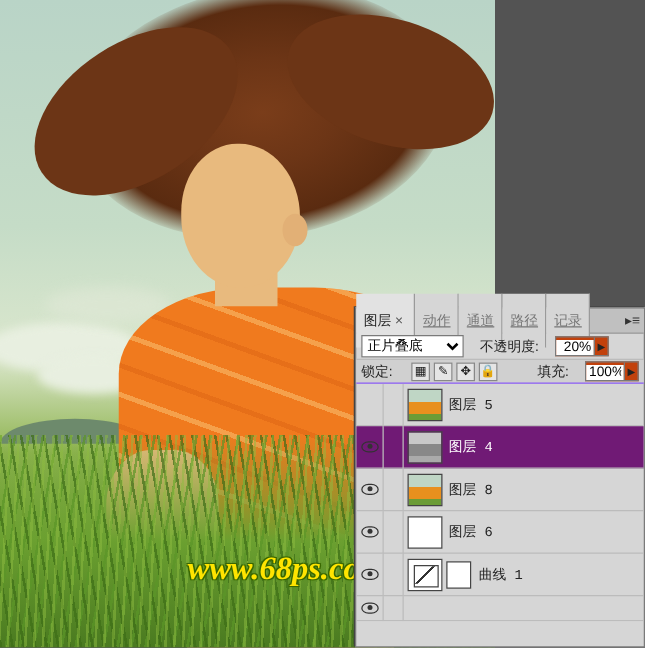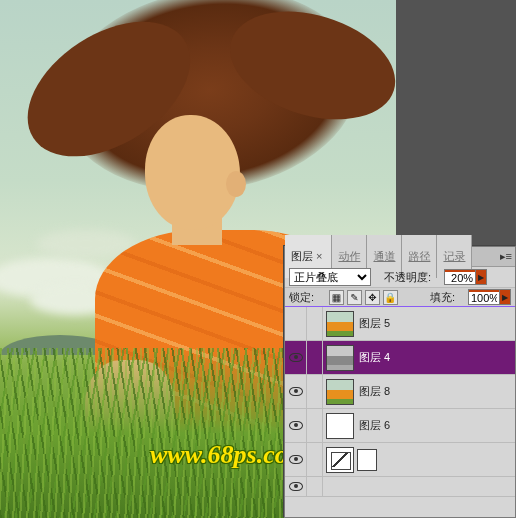--- a/index.html
+++ b/index.html
@@ -83,21 +83,21 @@
 .bm-select { height:18px; width:82px; font-size:11px; border:1px solid #7a7a7a; background:#fff; }
 .label { white-space:nowrap; }
 .pct-box { display:inline-flex; align-items:flex-end; border:1px solid #7a7a7a; background:#c2410c; height:16px; }
 .pct-box input { width:30px; border:none; font-size:11px; text-align:right; padding:0 2px; }
 .pct-arrow { width:11px; height:14px; border-left:1px solid #7a7a7a; display:flex; align-items:center; justify-content:center; font-size:8px; }
 
 .lockrow { border-top:1px solid #bcbcbc; border-bottom:1px solid #8b5cf6; background:#d0d0d0; }
 .lockicons { display:flex; gap:3px; margin-left:2px; }
 .ic { width:15px; height:15px; border:1px solid #888; background:#e5e5e5; display:flex; align-items:center; justify-content:center; font-size:10px; }
 
-.layers { overflow:hidden; }
+.layers { overflow:hidden;font-family:Liberation Mono, monospace; }
 .layer { display:flex; align-items:center; height:34px; border-bottom:1px solid #bcbcbc; }
 .layer.sel { background:#701a75; color:#fff; }
 .vis { width:22px; height:34px; border-right:1px solid #bcbcbc; display:flex; align-items:center; justify-content:center; }
 .eye { width:14px; height:9px; border:1px solid #333; border-radius:50%/60%; position:relative; }
 .eye:after { content:""; position:absolute; left:4px; top:1px; width:4px; height:4px; background:#333; border-radius:50%; }
 .link { width:16px; height:34px; border-right:1px solid #bcbcbc; }
 .thumb { width:28px; height:26px; margin:0 3px; border:1px solid #444; background:#888; flex-shrink:0; display:flex; align-items:center; justify-content:center; }
 .thumb.photo { background: linear-gradient(to bottom,#bfd6c5 0 40%,#e8901e 40% 80%,#6b9c36 80% 100%); }
 .thumb.photo-bw { background: linear-gradient(to bottom,#c8c8c8 0 40%,#888 40% 80%,#aaa 80% 100%); }
 .thumb.white { background:#fff; }
@@ -202,20 +202,21 @@
       <div class="lname">图层 6</div>
     </div>
 
     <div class="layer">
       <div class="vis">
           <span class="eye"></span>
         </div>
       <div class="link"></div>
       <div class="thumb curves"></div>
       <div class="mask"></div>
+      <div class="lname">曲线 1</div>
     </div>
 
     <div class="layer" style="height:20px">
       <div class="vis" style="height:20px">
           <span class="eye"></span>
         </div>
       <div class="link" style="height:20px"></div>
     </div>
 
   </div>

